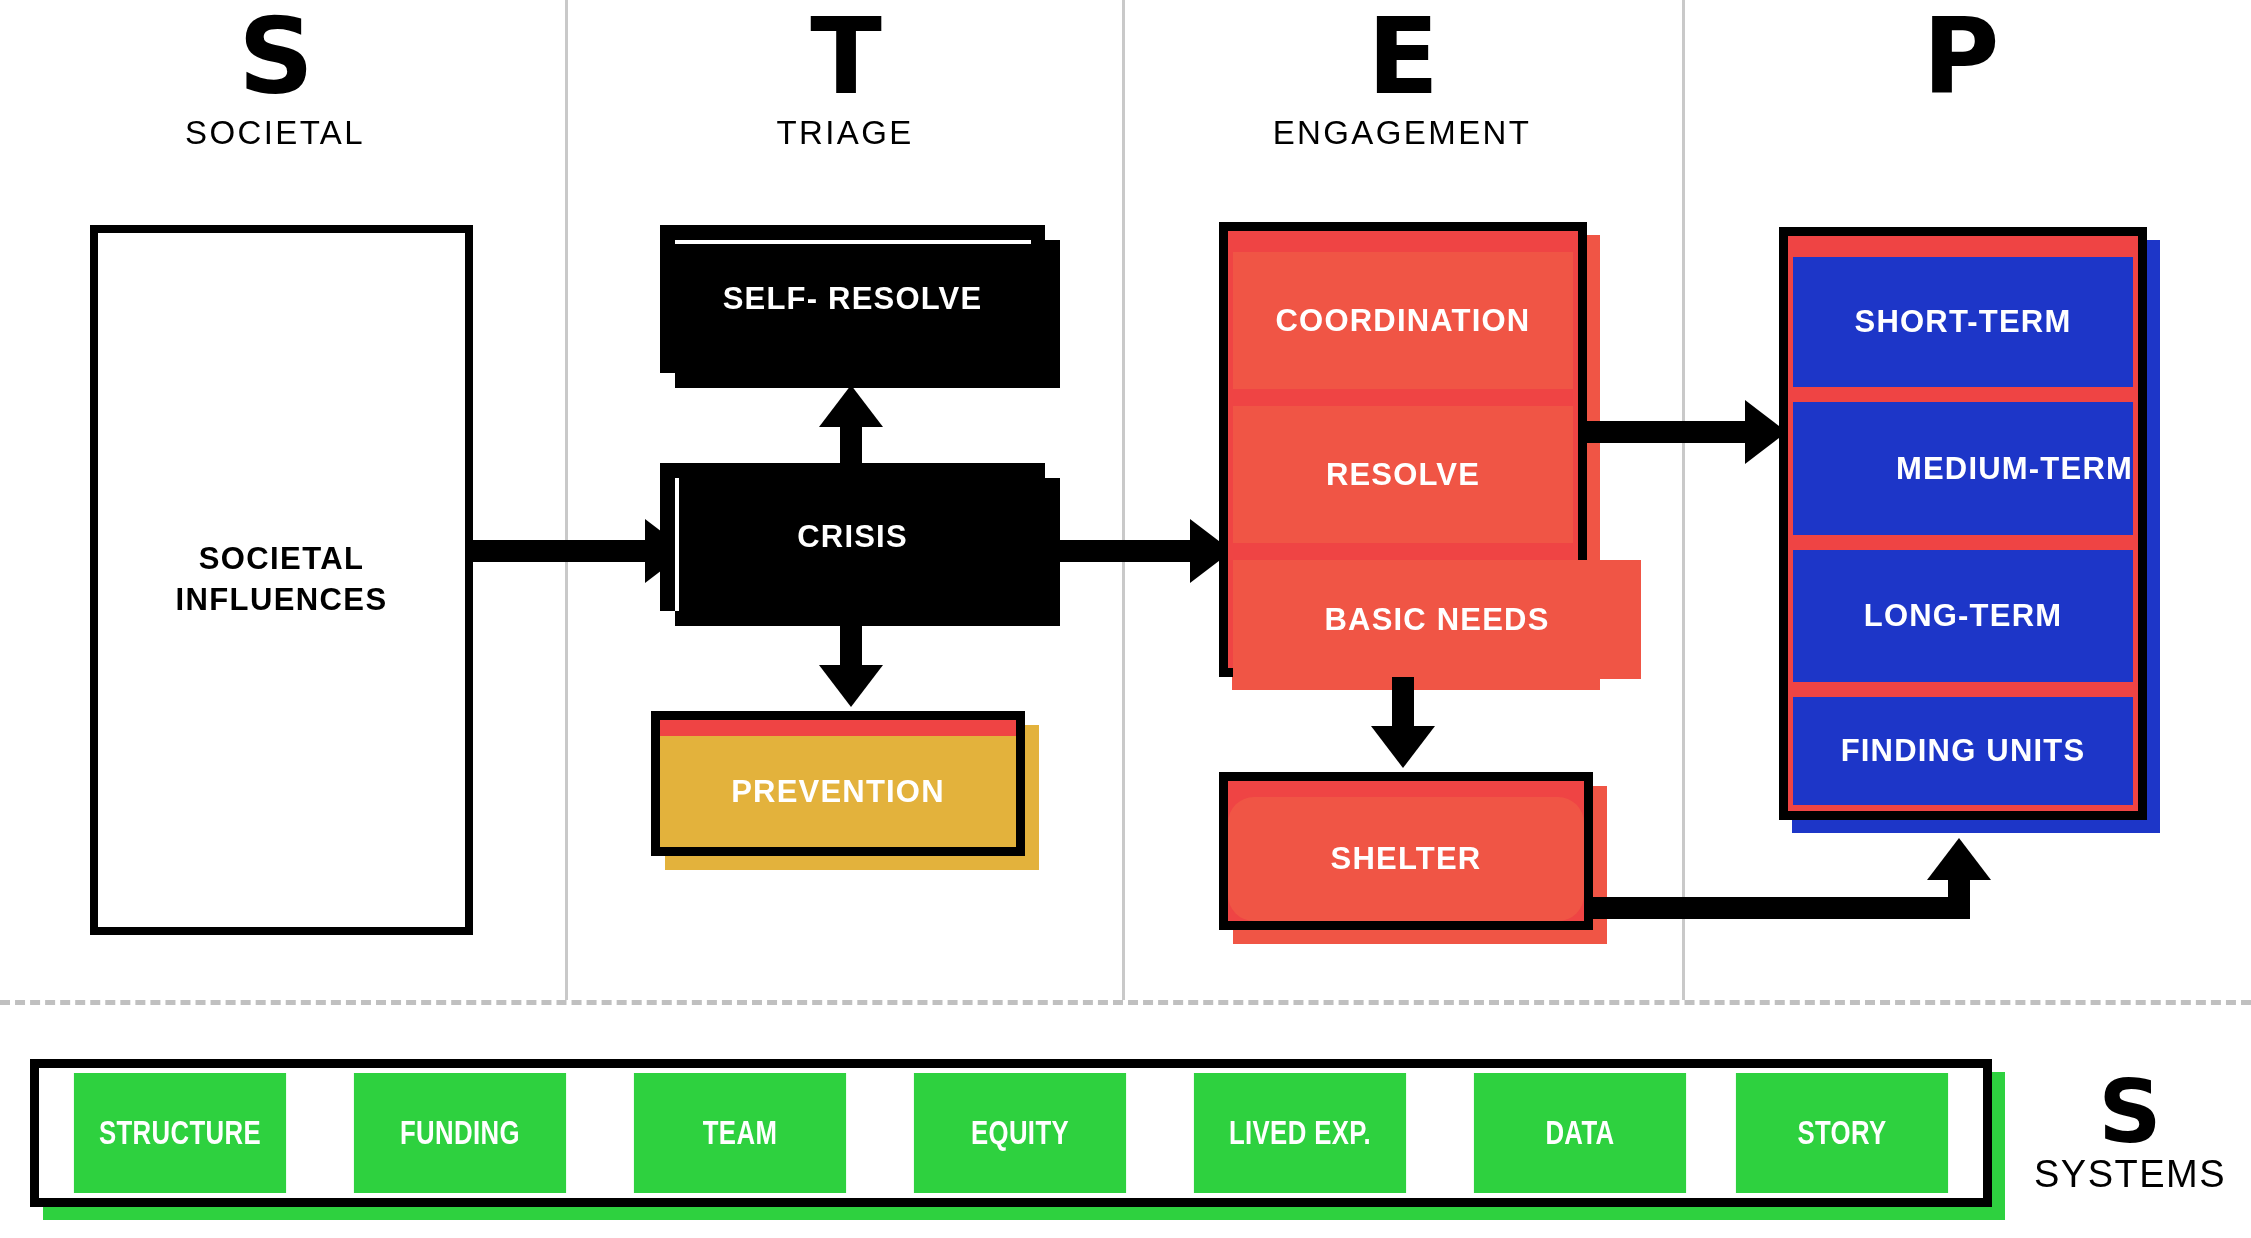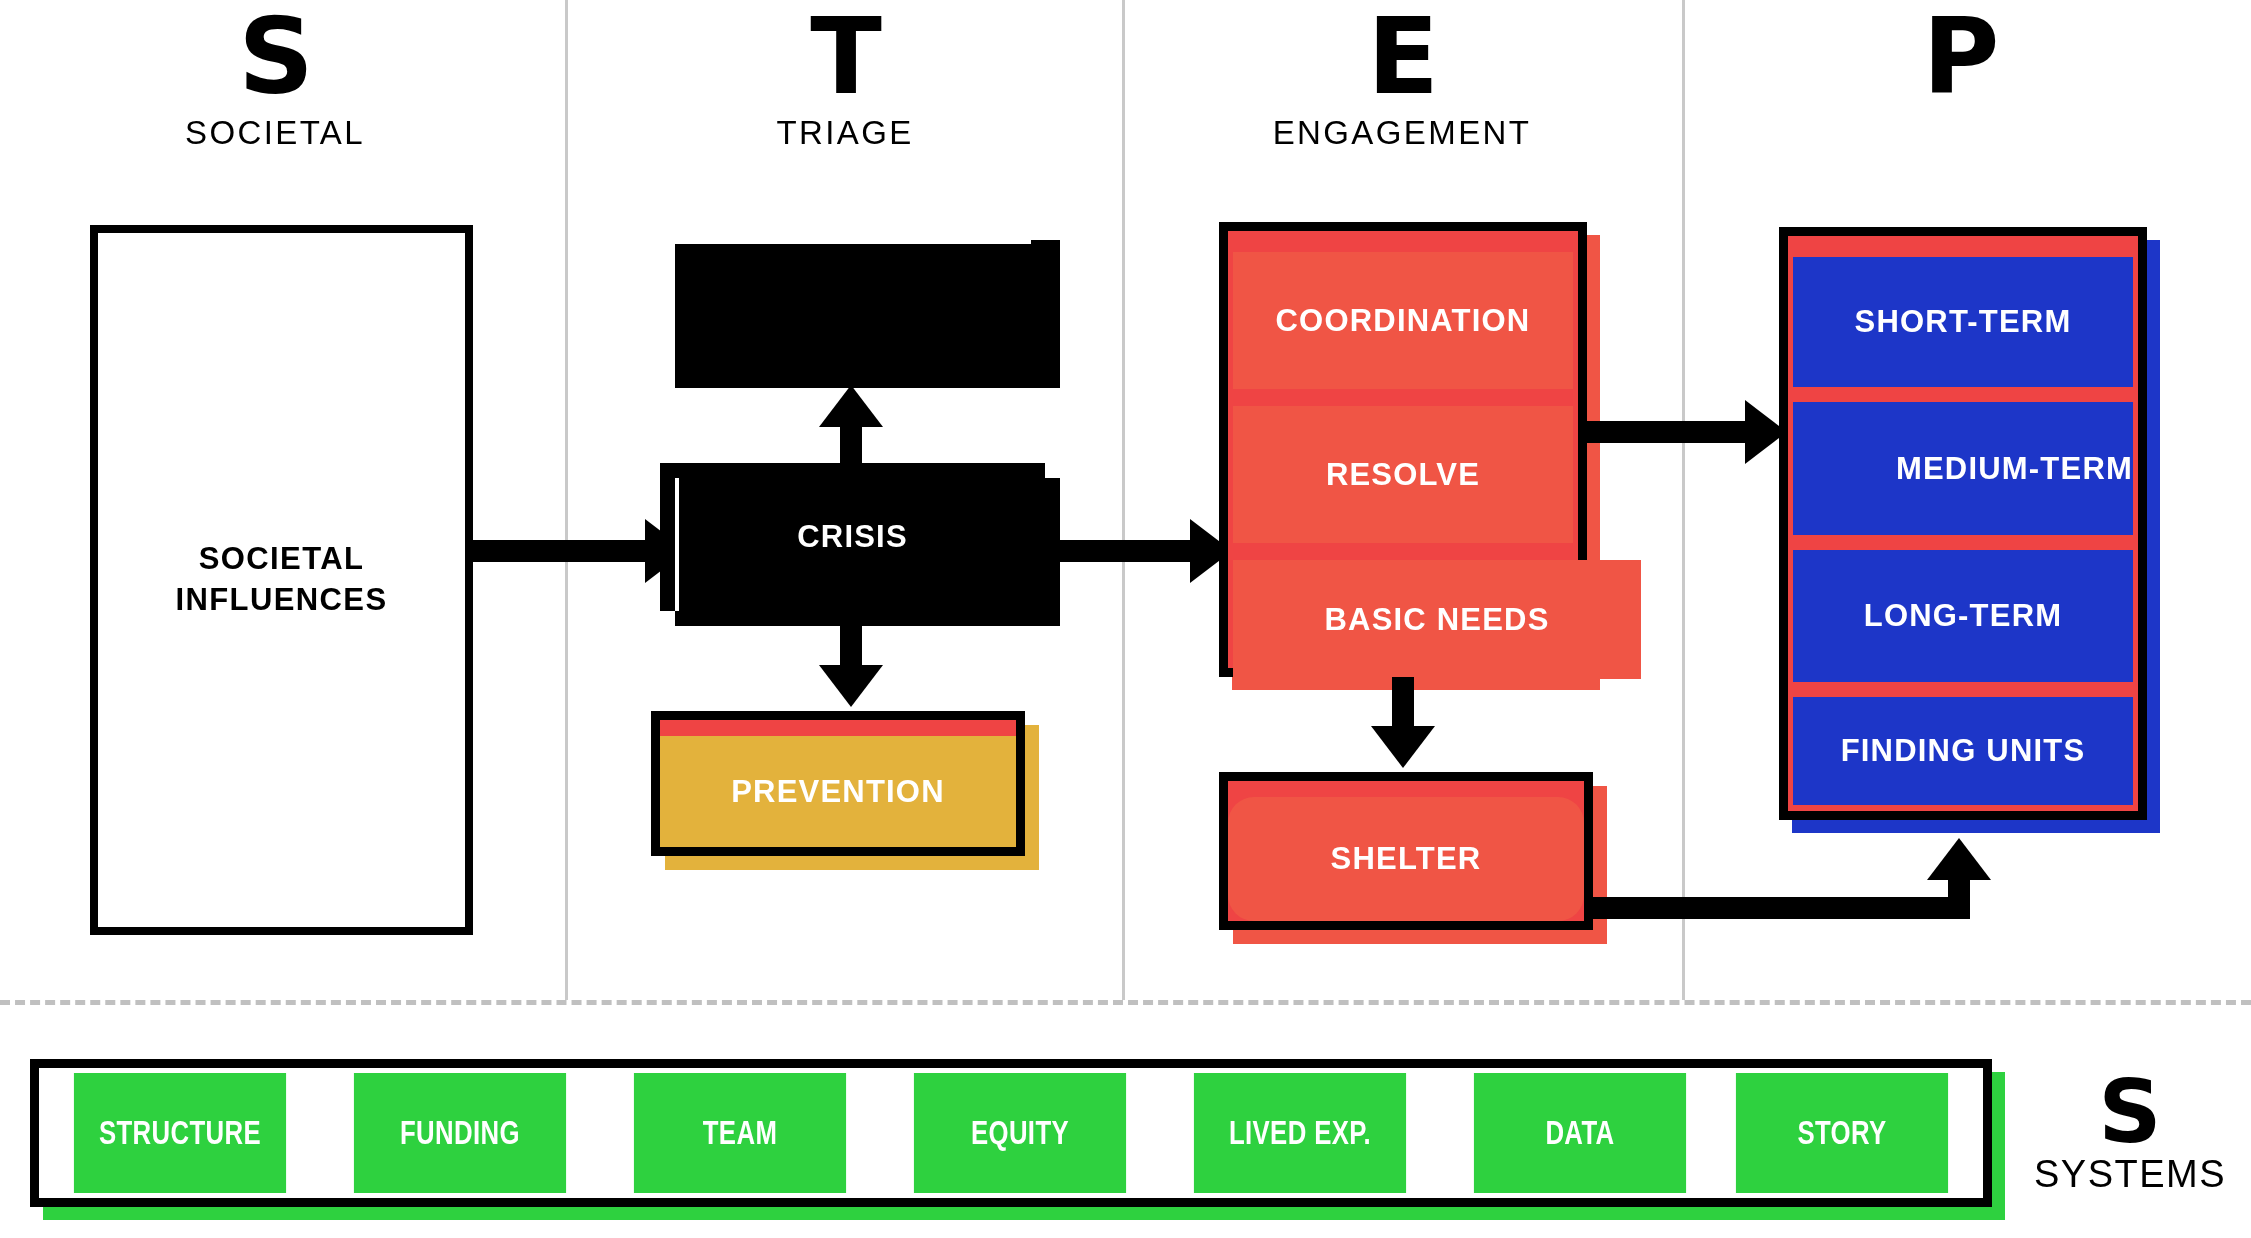--- a/index.html
+++ b/index.html
@@ -217,20 +217,23 @@
     <div>
       <div>SOCIETAL</div>
       <div>INFLUENCES</div>
     </div>
   </div>
 
   <div class="arrow-shaft" style="left:473px; top:540px; width:180px; height:22px;"></div>
   <div class="arrow-head ah-right" style="left:645px; top:519px;"></div>
 
   <div class="black-shadow" style="left:675px; top:240px; width:385px; height:148px;"></div>
+  <div class="box black-box" style="left:660px; top:225px; width:385px; height:148px;">
+    <span>SELF- RESOLVE</span>
+  </div>
   <div class="black-inner-line" style="left:675px; top:240px; width:356px; height:4px;"></div>
 
   <div class="arrow-shaft" style="left:840px; top:400px; width:22px; height:90px;"></div>
   <div class="arrow-head ah-up" style="left:819px; top:385px;"></div>
 
   <div class="black-shadow" style="left:675px; top:478px; width:385px; height:148px;"></div>
   <div class="box black-box" style="left:660px; top:463px; width:385px; height:148px;">
     <span>CRISIS</span>
   </div>
   <div class="black-inner-line" style="left:675px; top:478px; width:4px; height:133px;"></div>

